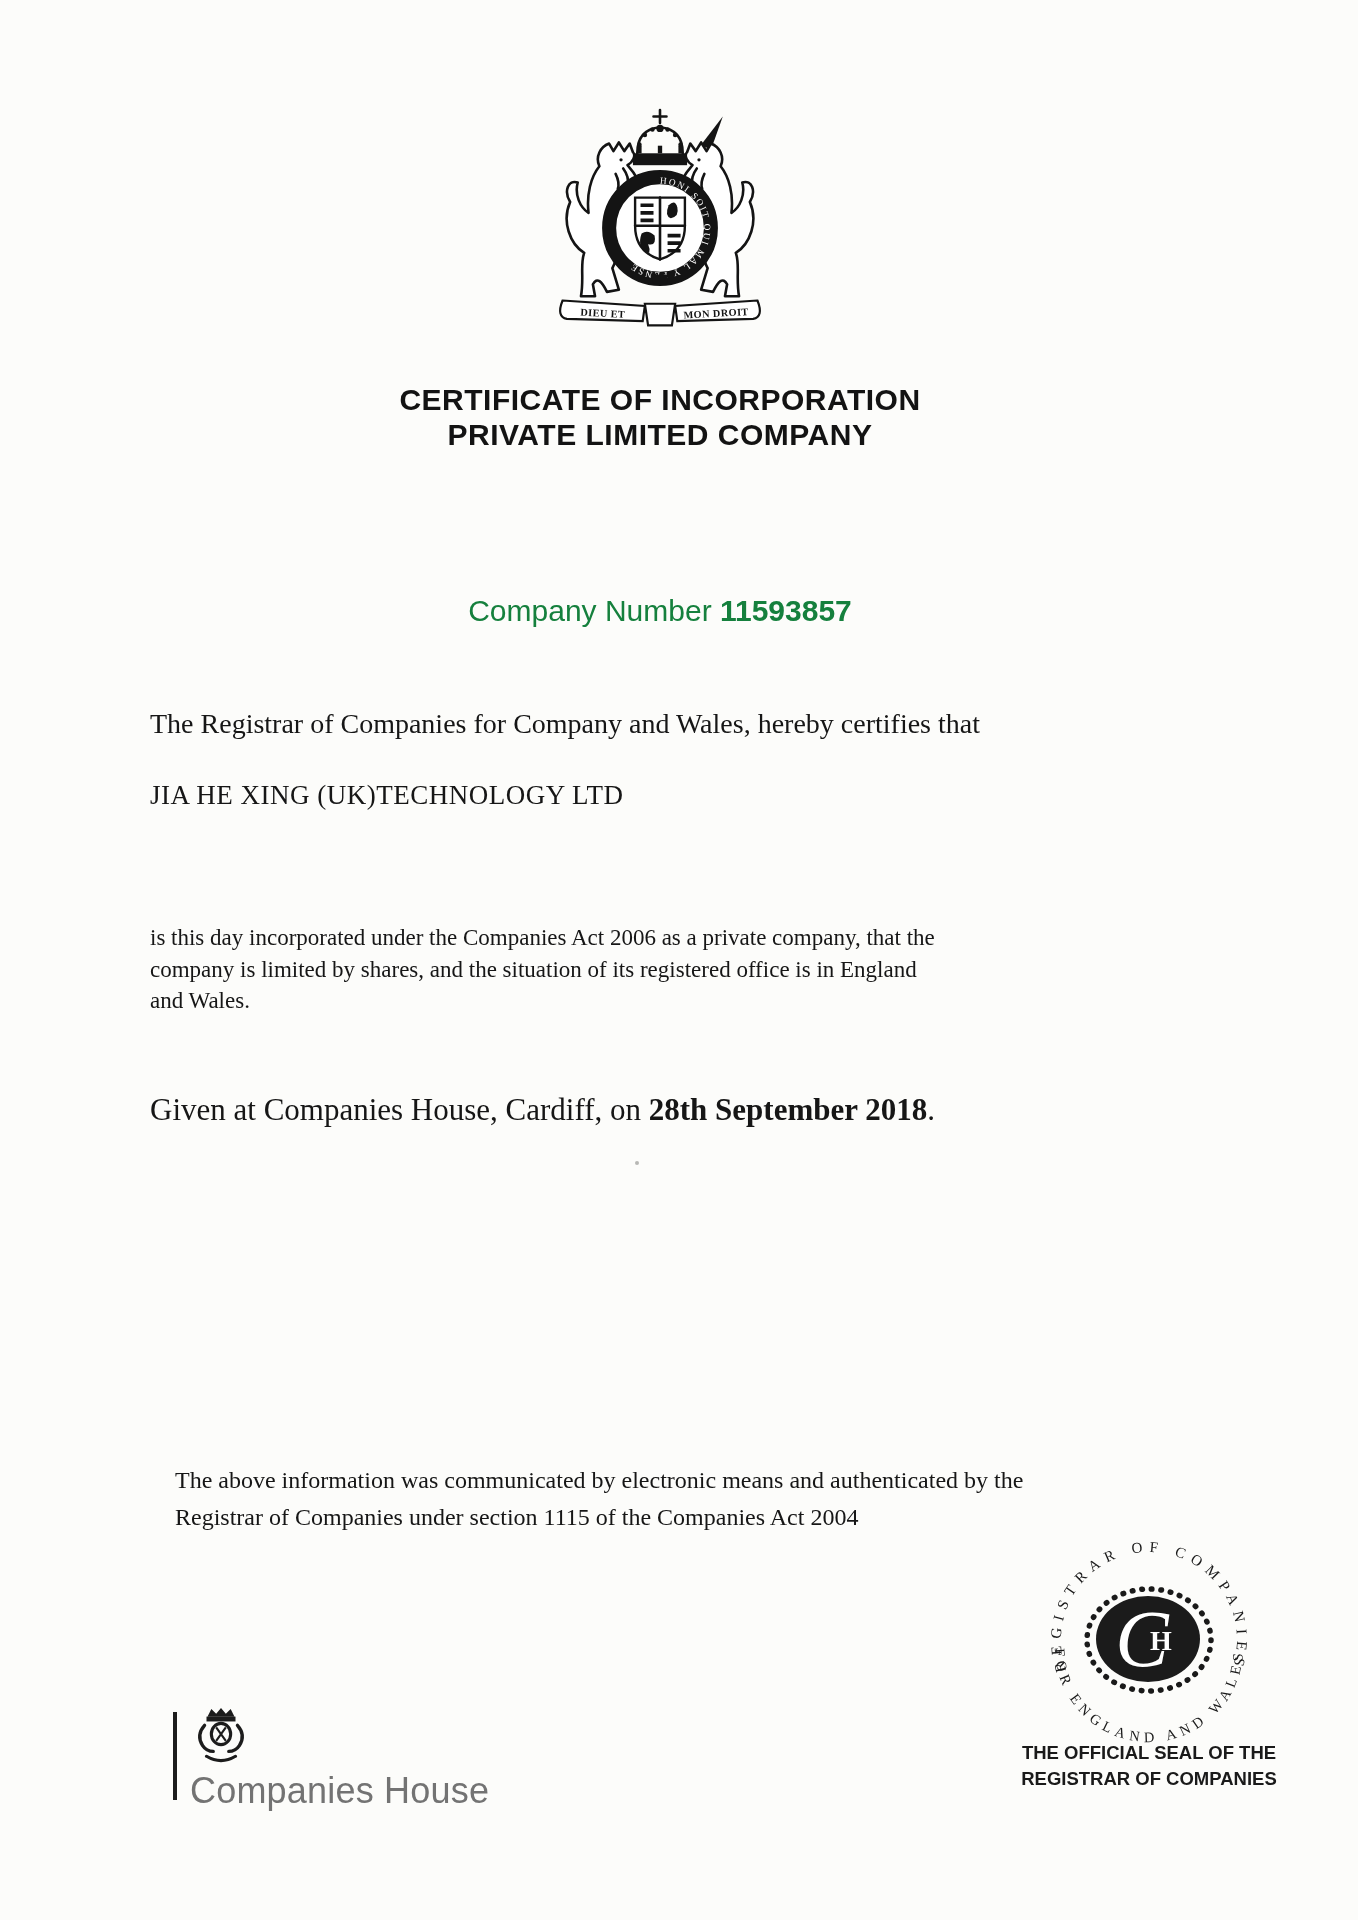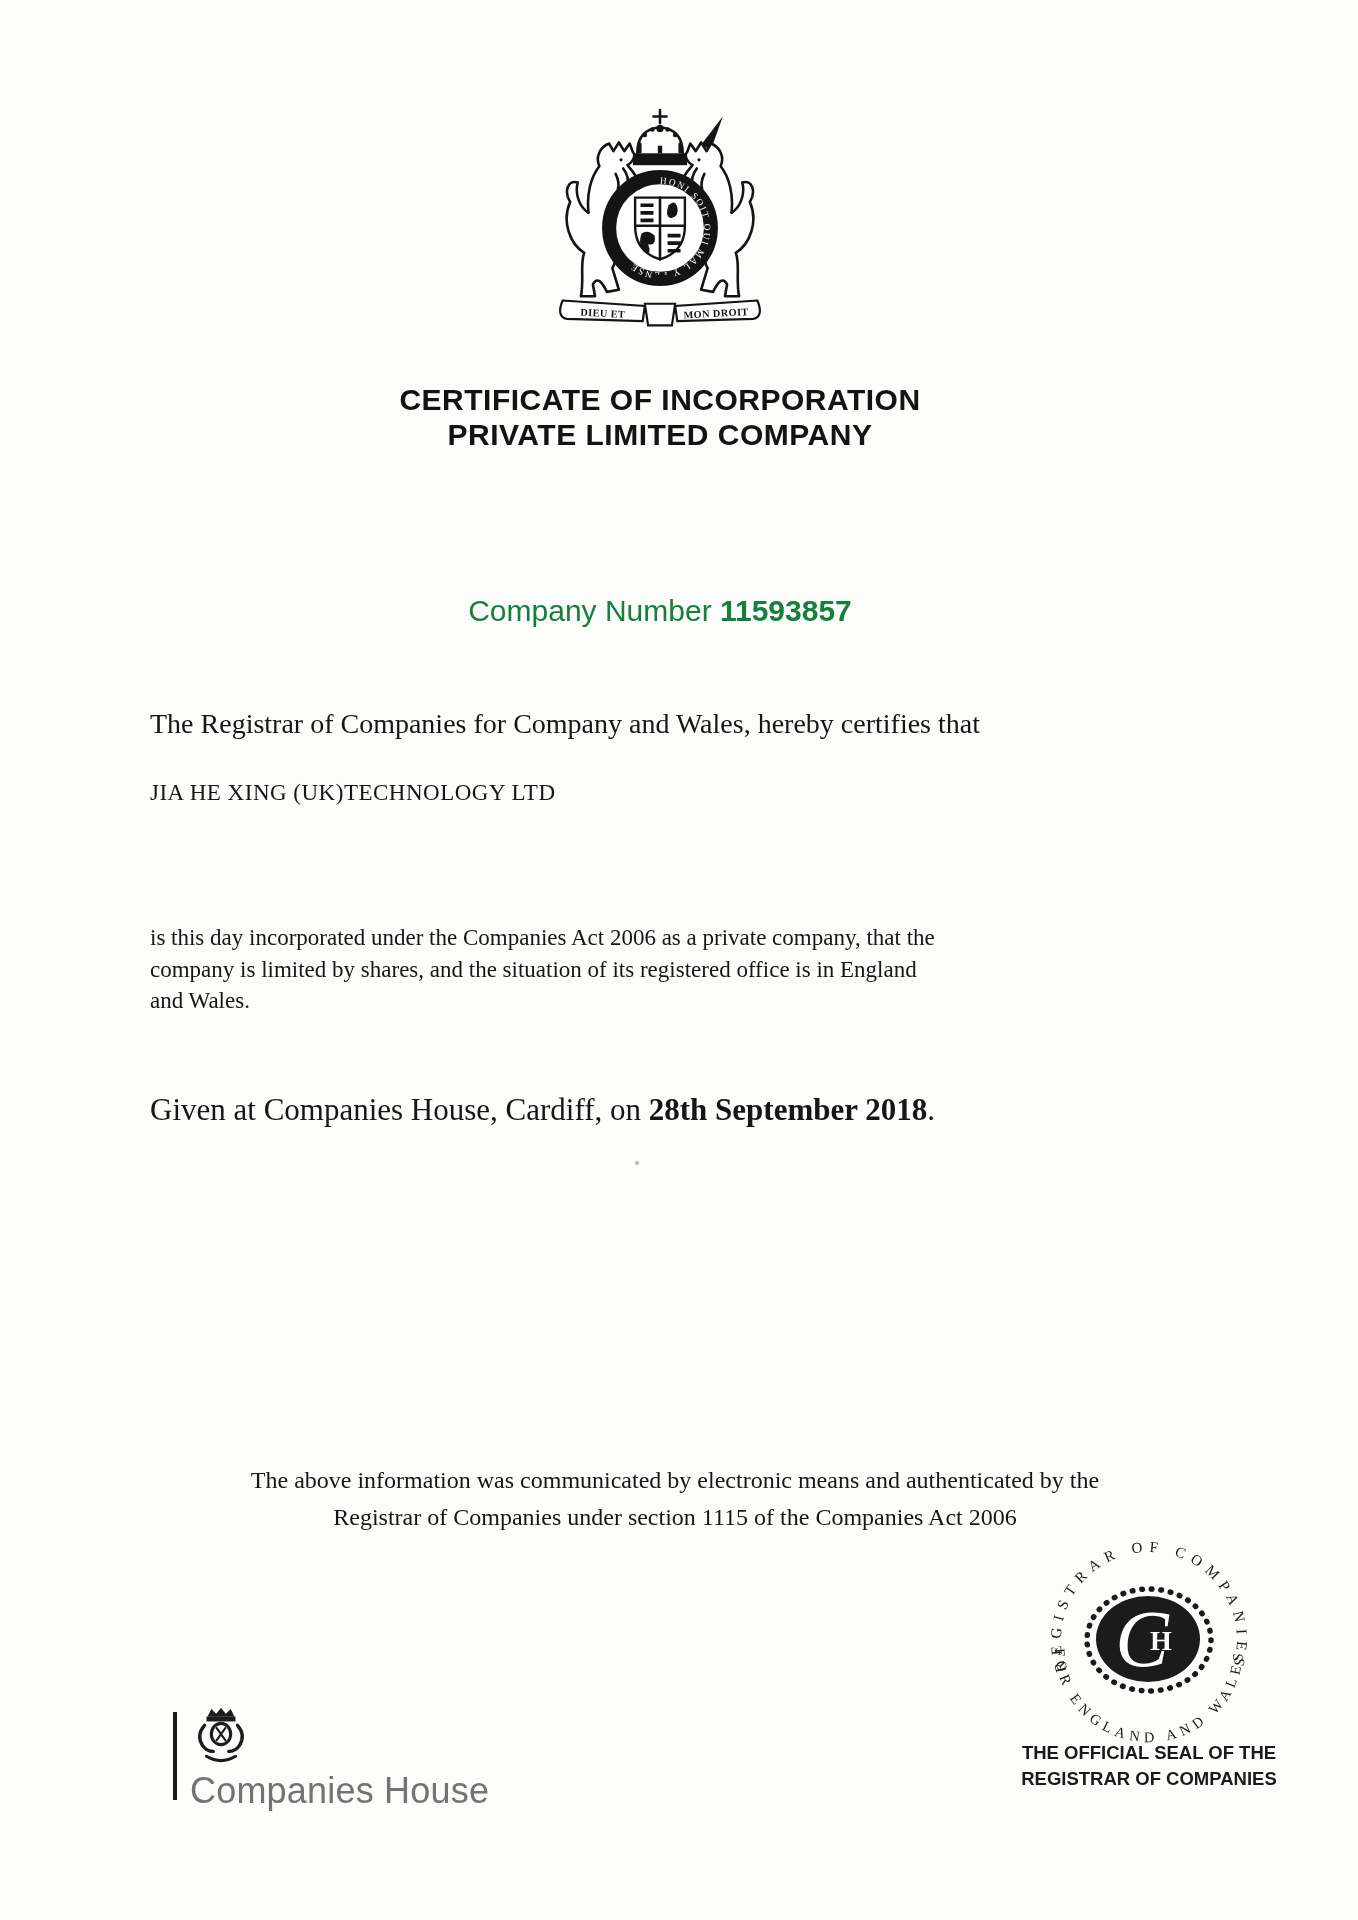--- a/index.html
+++ b/index.html
@@ -28,34 +28,33 @@
     text-align:center;
     font-size:30px;
     color:#15803d;
   }
   .certifies-line{
     left:150px;top:708px;width:1120px;
     font-size:28px;
   }
   .company-name{
     left:150px;top:780px;width:1120px;
-    font-size:23px;letter-spacing:0.5px;
+    font-size:27px;letter-spacing:0.5px;
   }
   .incorporation-paragraph{
     left:150px;top:922px;width:1140px;
     font-size:23px;line-height:31.5px;
     white-space:pre-line;
   }
   .given-line{
     left:150px;top:1092px;width:1120px;
     font-size:31px;
   }
   .auth-block{
     left:175px;top:1462px;width:1000px;
-    text-align:center;
     font-size:24px;line-height:37px;
   }
   .speck{
     left:635px;top:1161px;width:4px;height:4px;
     border-radius:50%;background:#9a9a96;opacity:.7;
   }
 
   
   .crest-svg{left:530px;top:84px;width:260px;height:249px;}
   .crest-line{fill:none;stroke:#141414;stroke-width:2.4;stroke-linejoin:round;stroke-linecap:round;}
@@ -192,21 +191,21 @@
 and Wales.</div>
 
   <div class="abs given-line">
     <span>Given at Companies House, Cardiff, on </span><span class="b">28th September 2018</span><span>.</span>
   </div>
 
   <div class="abs speck"></div>
 
   <div class="abs auth-block">
     <div>The above information was communicated by electronic means and authenticated by the</div>
-    <div>Registrar of Companies under section 1115 of the Companies Act 2006</div>
+    <div>Registrar of Companies under section 1115 of the Companies Act 2004</div>
   </div>
 
   <svg class="abs seal-svg" viewBox="0 0 300 270" aria-hidden="true">
     <defs>
       <path id="sealTopArc" d="M65.6,135 A88,88 0 1 1 234.4,135" fill="none"></path>
       <path id="sealBottomArc" d="M56,118 A94,94 0 0 0 244,118" fill="none"></path>
     </defs>
     <text class="seal-ring" text-anchor="middle">
       <textPath href="#sealTopArc" startOffset="50%">REGISTRAR OF COMPANIES</textPath>
     </text>

